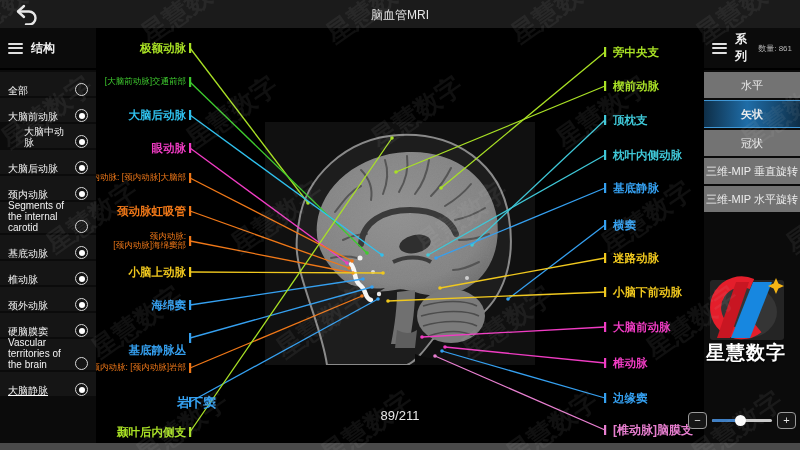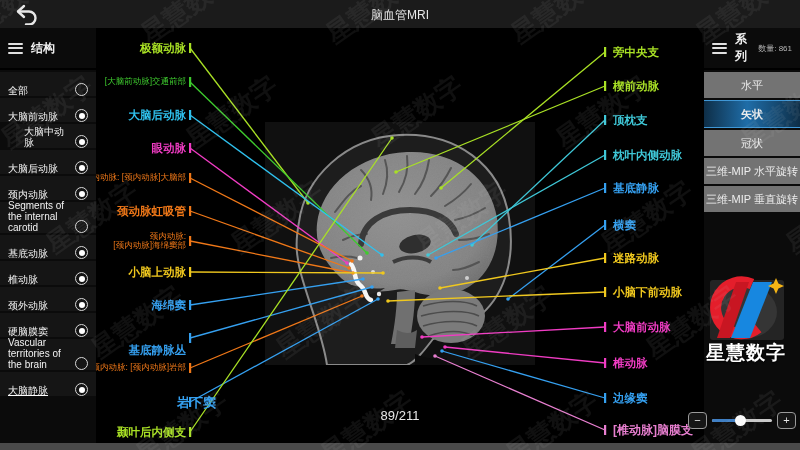--- a/index.html
+++ b/index.html
@@ -136,22 +136,22 @@
         <i></i>
         <i></i>
       </span>
     <span class="panel-title">系列</span>
     <span class="panel-count">数量: 861</span>
   </div>
   <div class="rowlist" id="series-list">
       <div class="ser-row">水平</div>
       <div class="ser-row sel">矢状</div>
       <div class="ser-row">冠状</div>
+      <div class="ser-row">三维-MIP 垂直旋转</div>
       <div class="ser-row">三维-MIP 水平旋转</div>
-      <div class="ser-row">三维-MIP 垂直旋转</div>
     </div>
 </div>
 
 <svg id="mri" width="270" height="243" viewBox="0 0 270 243">
   <defs>
     <radialGradient id="brg" cx="45%" cy="42%" r="65%">
       <stop offset="0%" stop-color="#8f8f8f"></stop>
         <stop offset="75%" stop-color="#828282"></stop>
         <stop offset="100%" stop-color="#6d6d6d"></stop>
     </radialGradient>

